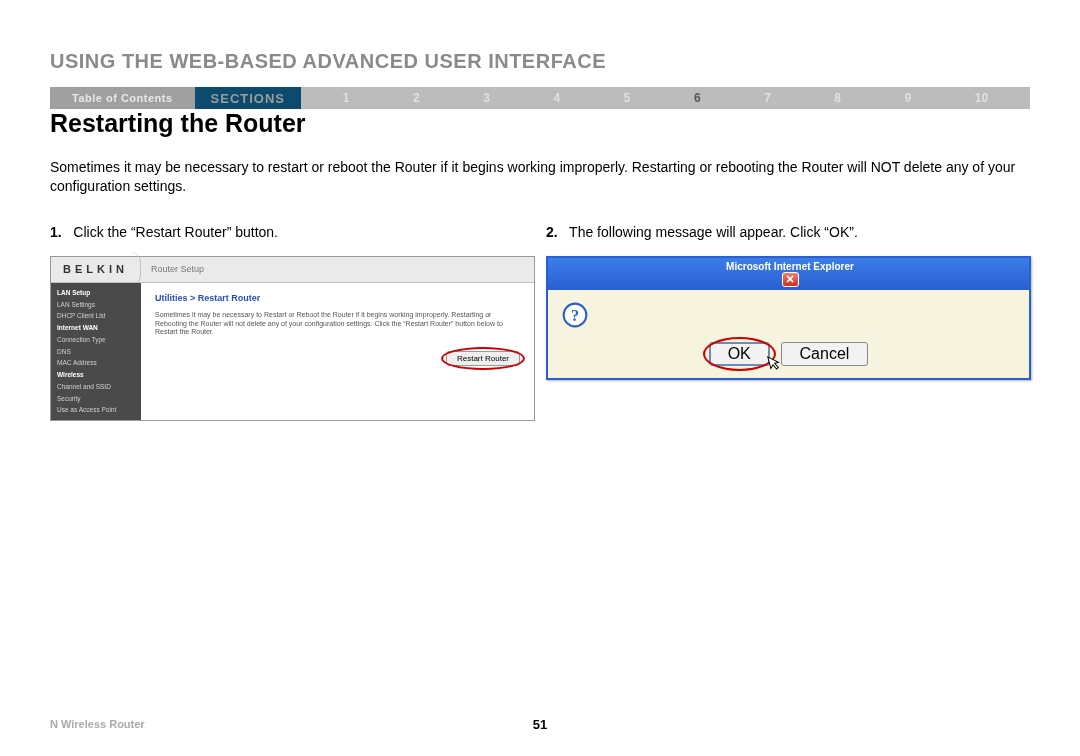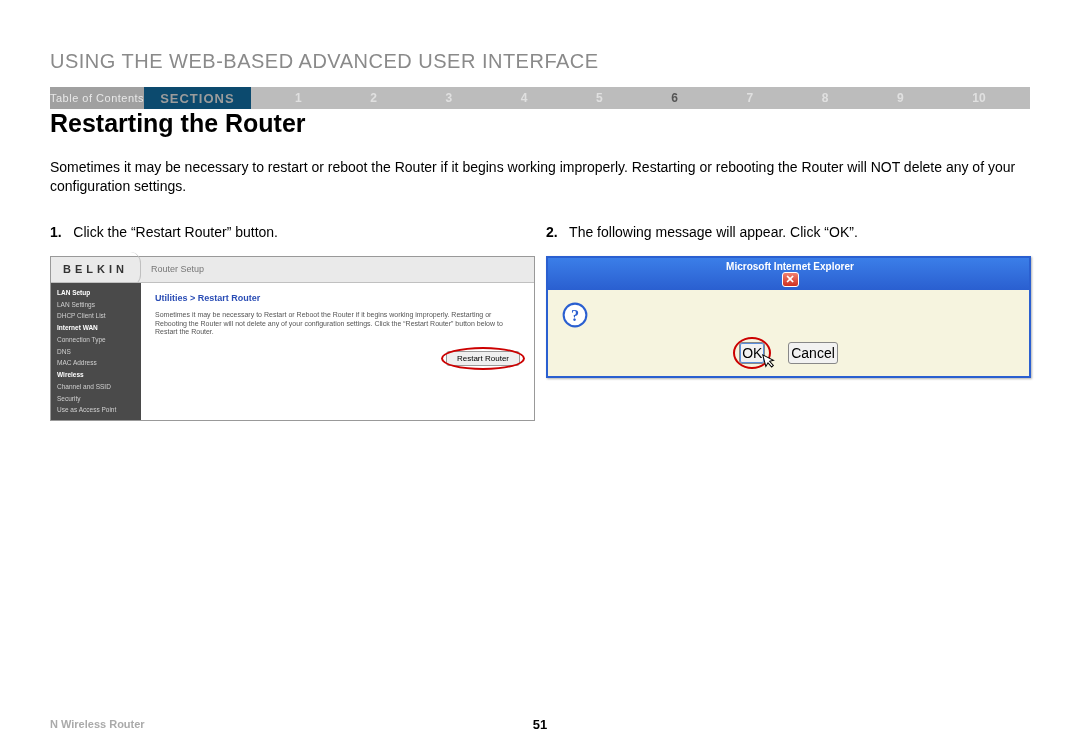--- a/index.html
+++ b/index.html
@@ -11,36 +11,36 @@
     color: #000;
     position: relative;
   }
   .page {
     padding: 50px 50px 0 50px;
   }
   .main-title {
     font-size: 20px;
     letter-spacing: 0.5px;
     color: #8a8a8a;
-    font-weight: normal;
+    font-weight: bold;
     margin-bottom: 14px;
   }
   .nav-bar {
     display: flex;
     align-items: stretch;
     height: 22px;
     font-size: 11px;
     color: #a8a8a8;
     background: #bcbcbc;
   }
   .nav-bar .toc {
     background: #a0a0a0;
     color: #e8e8e8;
-    font-weight: normal;
-    padding: 0 0;
+    font-weight: bold;
+    padding: 0 22px;
     display: flex;
     align-items: center;
     letter-spacing: 0.5px;
   }
   .nav-bar .sections {
     background: #0c4a6e;
     color: #9c9c9c;
     font-weight: bold;
     font-size: 13px;
     letter-spacing: 1px;
@@ -223,26 +223,26 @@
   .ie-msg {
     font-size: 9px;
     color: #333;
     padding-top: 2px;
   }
   .ie-buttons {
     text-align: center;
   }
   .ie-btn {
     display: inline-block;
-    font-size: 14px;
-    padding: 2px 2px;
+    font-size: 16px;
+    padding: 2px 18px;
     background: #f2f2f2;
     border: 1px solid #888;
     border-radius: 3px;
-    margin: 0 10px;
+    margin: 0 4px;
     position: relative;
   }
   .ie-btn.ok { box-shadow: 0 0 0 1px #5a8edb inset; }
   .ok-oval {
     position: absolute;
     border: 2px solid #c00;
     border-radius: 50%;
     left: -7px; right: -7px; top: -6px; bottom: -6px;
     pointer-events: none;
   }

